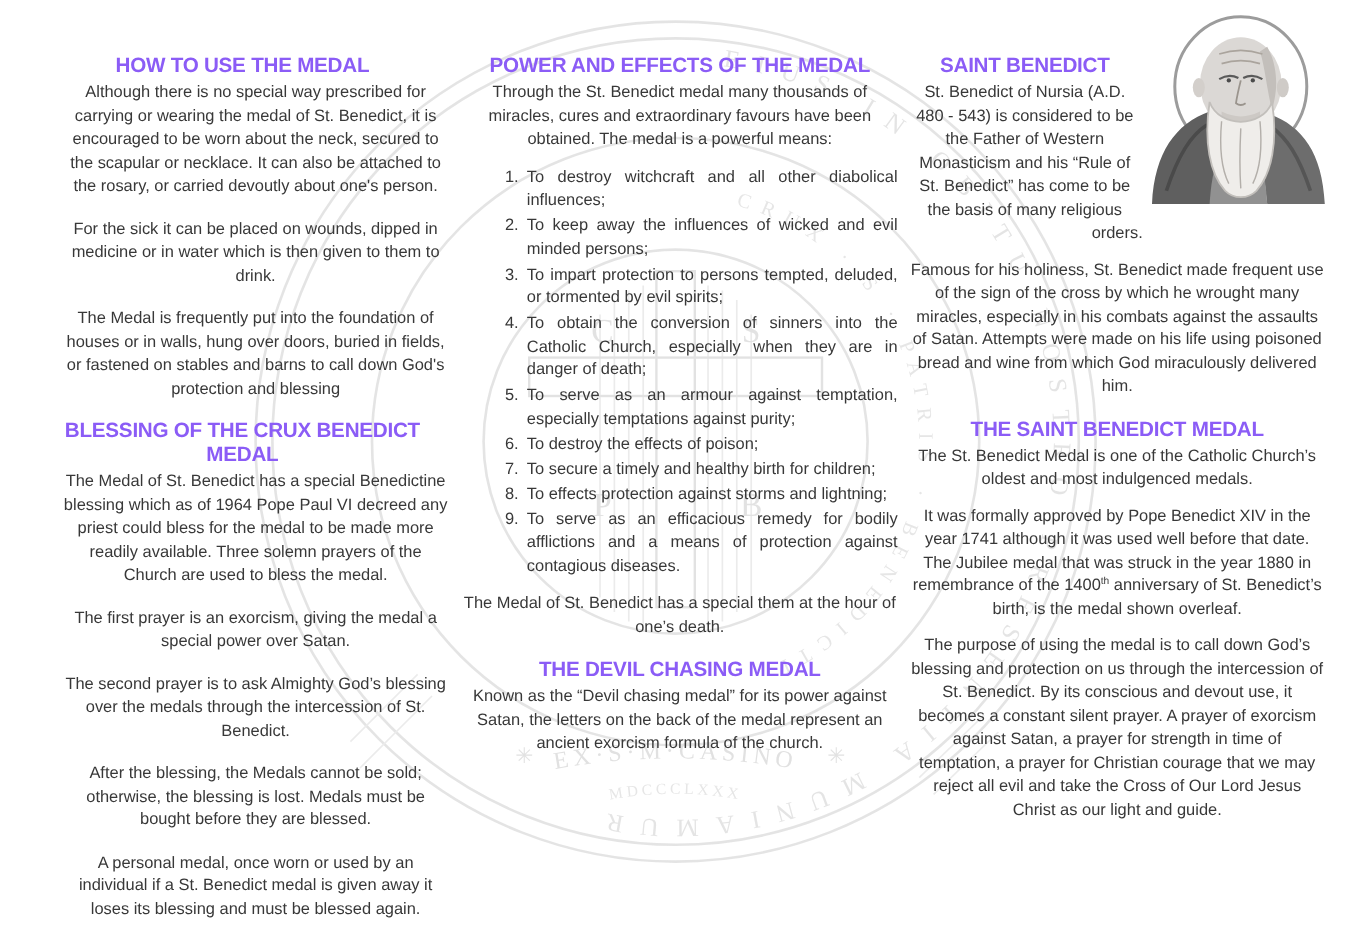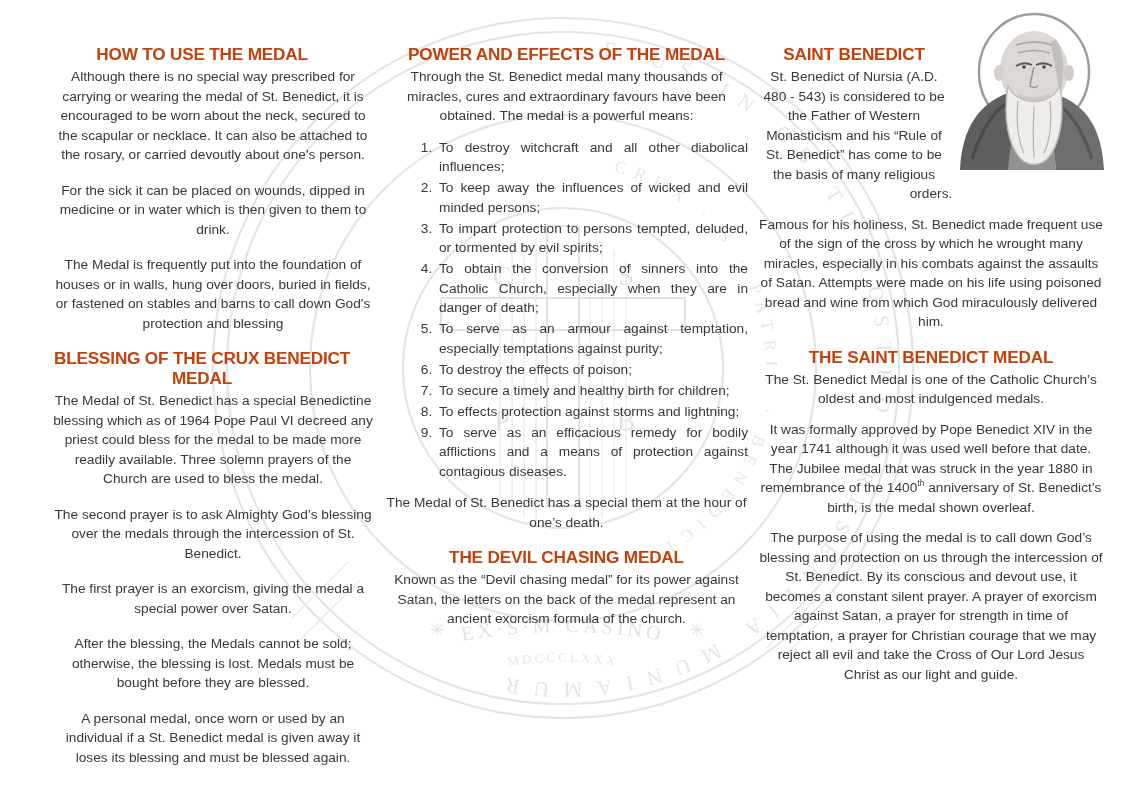--- a/index.html
+++ b/index.html
@@ -12,21 +12,21 @@
   .watermark{position:absolute;left:0;top:0;z-index:0;pointer-events:none;}
   .content{
     position:relative;z-index:1;display:flex;gap:11px;
     padding:44px 25px 0 30px;box-sizing:border-box;
   }
   .col{font-size:13.7px;line-height:19.5px;text-align:justify;}
   .col-left{width:344px;flex:0 0 344px;}
   .col-mid{width:363px;flex:0 0 363px;}
   .col-right{width:344px;flex:0 0 344px;}
   h2.heading{
-    font-size:17.2px;line-height:20px;font-weight:700;color:#c2410c;
+    font-size:17.2px;line-height:20px;font-weight:700;color:#8b5cf6;
     text-align:center;margin:0 0 3px 0;letter-spacing:-0.2px;
   }
   section.follow > h2.heading{margin-top:15px;}
   .col p{margin:0 0 11px 0;text-align:center;}
   .col-left p{margin-bottom:16px;margin-left:22px;}
   .col p:last-child{margin-bottom:0;}
   ol.power-list{margin:12px 0 12px 0;padding-left:51px;}
   ol.power-list li{margin-bottom:1.5px;padding-left:3px;text-align:justify;}
   ol.power-list li::marker{color:#383838;}
   .ragged{text-align:left;}
@@ -106,22 +106,22 @@
     <div class="col col-left">
       <section>
         <h2 class="heading">HOW TO USE THE MEDAL</h2>
         <p>Although there is no special way prescribed for carrying or wearing the medal of St. Benedict, it is encouraged to be worn about the neck, secured to the scapular or necklace. It can also be attached to the rosary, or carried devoutly about one's person.</p>
         <p>For the sick it can be placed on wounds, dipped in medicine or in water which is then given to them to drink.</p>
         <p>The Medal is frequently put into the foundation of houses or in walls, hung over doors, buried in fields, or fastened on stables and barns to call down God's protection and blessing</p>
       </section>
       <section class="follow">
         <h2 class="heading">BLESSING OF THE CRUX BENEDICT MEDAL</h2>
         <p>The Medal of St. Benedict has a special Benedictine blessing which as of 1964 Pope Paul VI decreed any priest could bless for the medal to be made more readily available. Three solemn prayers of the Church are used to bless the medal.</p>
+        <p>The first prayer is an exorcism, giving the medal a special power over Satan.</p>
         <p>The second prayer is to ask Almighty God’s blessing over the medals through the intercession of St. Benedict.</p>
-        <p>The first prayer is an exorcism, giving the medal a special power over Satan.</p>
         <p>After the blessing, the Medals cannot be sold; otherwise, the blessing is lost. Medals must be bought before they are blessed.</p>
         <p>A personal medal, once worn or used by an individual if a St. Benedict medal is given away it loses its blessing and must be blessed again.</p>
       </section>
     </div>
 
     <div class="col col-mid">
       <section>
         <h2 class="heading">POWER AND EFFECTS OF THE MEDAL</h2>
         <p>Through the St. Benedict medal many thousands of miracles, cures and extraordinary favours have been obtained. The medal is a powerful means:</p>
         <ol class="power-list">

